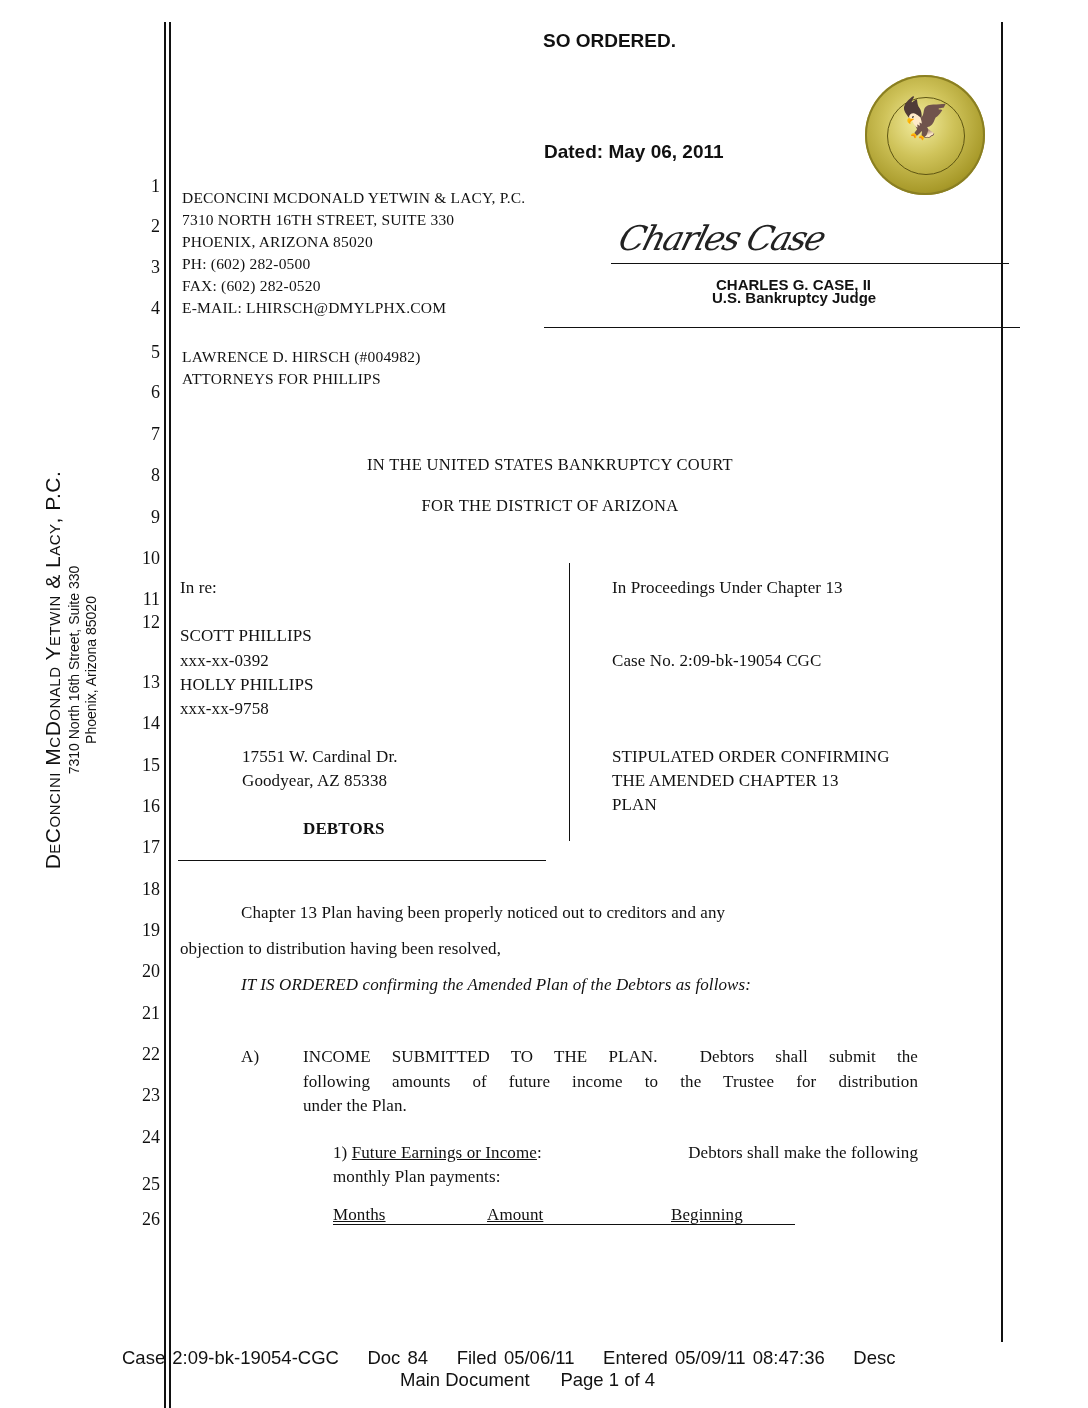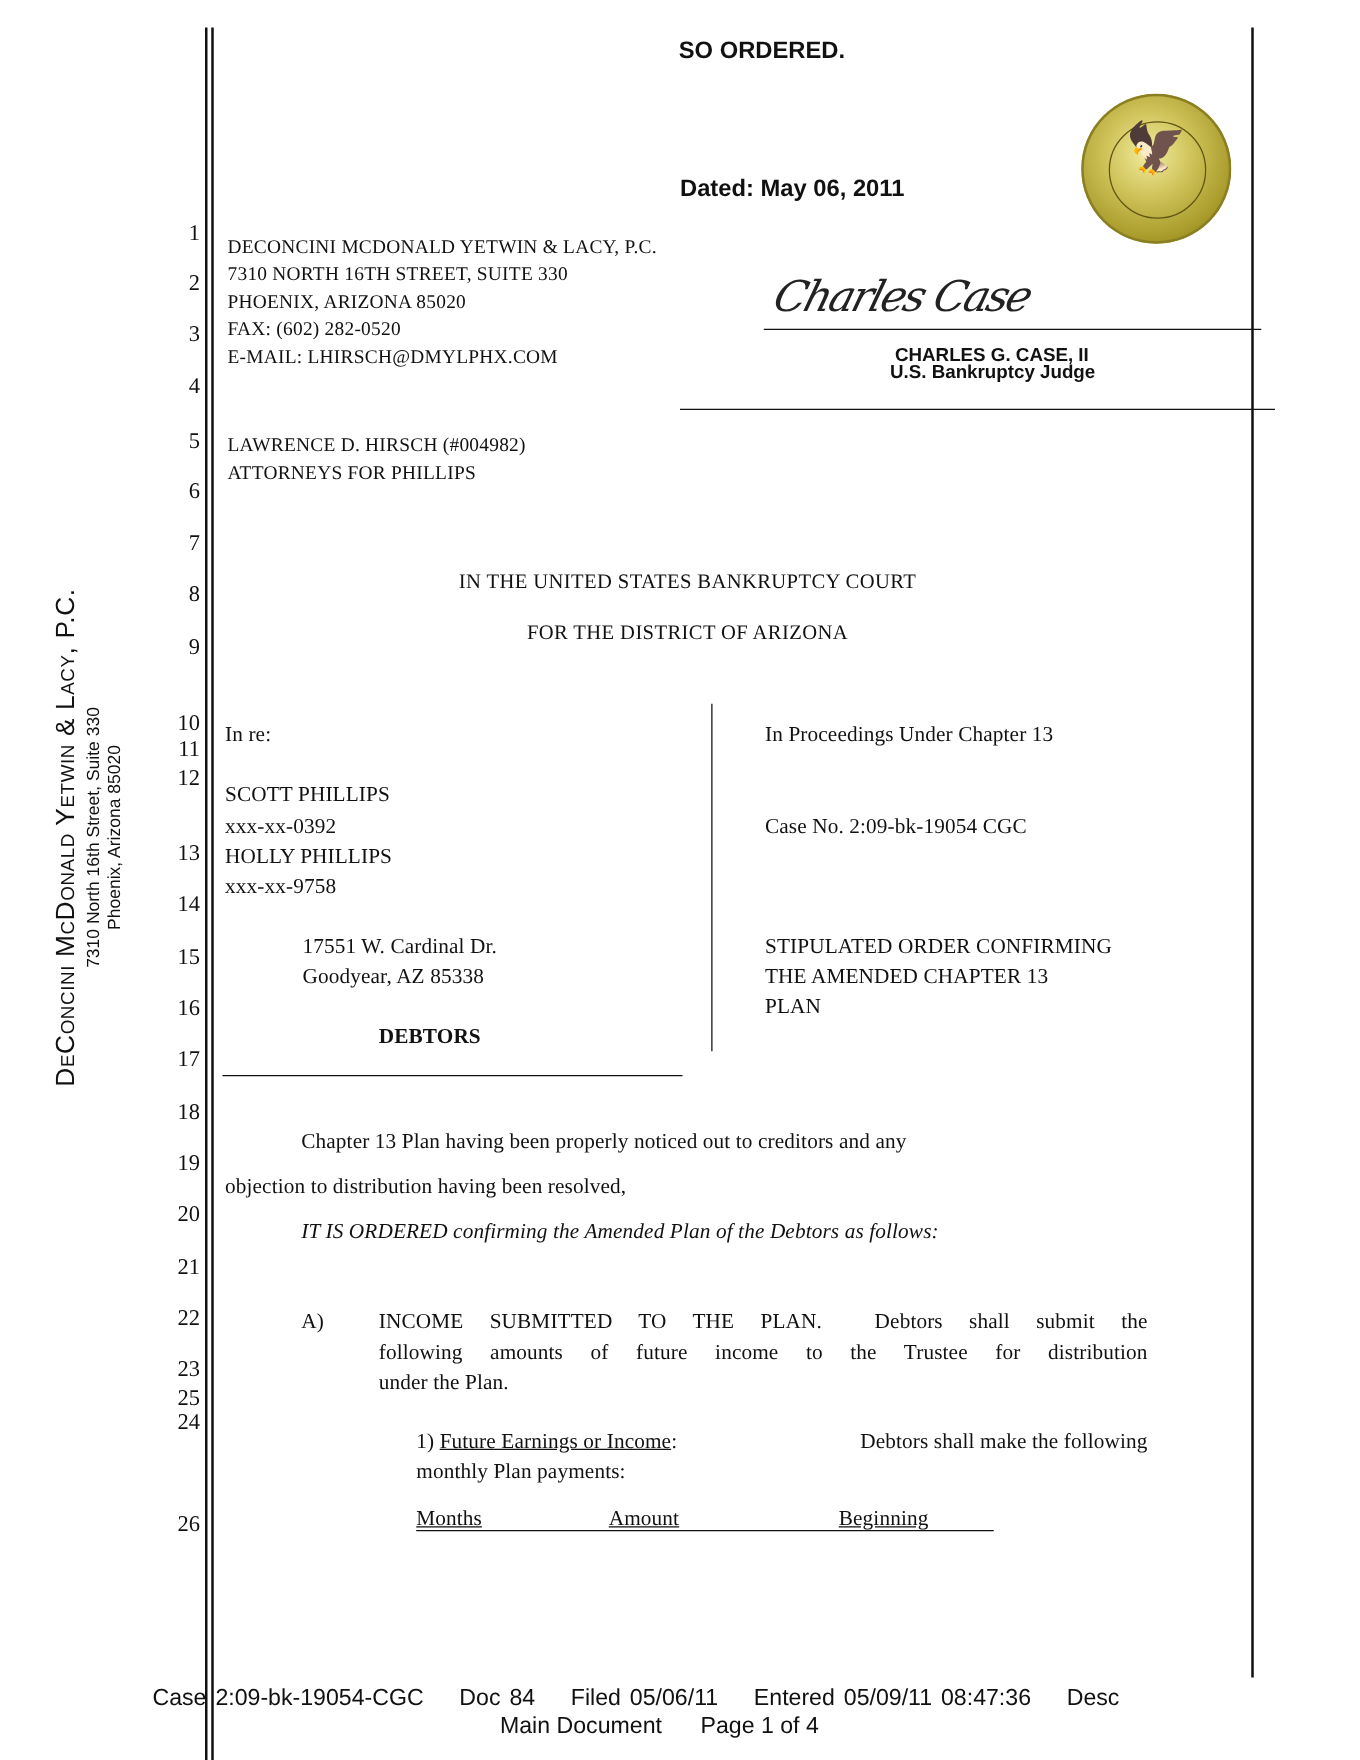--- a/index.html
+++ b/index.html
@@ -59,20 +59,21 @@
 <div class="abs signature">Charles Case</div>
 <div class="hline" style="left:611px; top:263px; width:398px;"></div>
 <div class="abs sans judge-name">CHARLES G. CASE, II</div>
 <div class="abs sans judge-title">U.S. Bankruptcy Judge</div>
 <div class="hline" style="left:544px; top:327px; width:476px;"></div>
 
 <div class="abs atty" style="top:187px;">
   <div>DECONCINI MCDONALD YETWIN &amp; LACY, P.C.</div>
   <div>7310 NORTH 16TH STREET, SUITE 330</div>
   <div>PHOENIX, ARIZONA 85020</div>
+  <div>PH:  (602) 282-0500</div>
   <div>FAX:  (602) 282-0520</div>
   <div>E-MAIL: LHIRSCH@DMYLPHX.COM</div>
 </div>
 <div class="abs atty" style="top:346px;">
   <div>LAWRENCE D. HIRSCH (#004982)</div>
   <div>ATTORNEYS FOR PHILLIPS</div>
 </div>
 
 <div class="side sans">
   <div class="side-firm">DeConcini McDonald Yetwin &amp; Lacy, P.C.</div>
@@ -82,36 +83,36 @@
 
 <div class="lnum" style="top:176px;">1</div>
 <div class="lnum" style="top:216px;">2</div>
 <div class="lnum" style="top:257px;">3</div>
 <div class="lnum" style="top:298px;">4</div>
 <div class="lnum" style="top:342px;">5</div>
 <div class="lnum" style="top:382px;">6</div>
 <div class="lnum" style="top:424px;">7</div>
 <div class="lnum" style="top:465px;">8</div>
 <div class="lnum" style="top:507px;">9</div>
-<div class="lnum" style="top:548px;margin-top:20px;">10</div>
+<div class="lnum" style="top:548px;">10</div>
 <div class="lnum" style="top:589px;">11</div>
 <div class="lnum" style="top:612px;">12</div>
 <div class="lnum" style="top:672px;">13</div>
 <div class="lnum" style="top:713px;">14</div>
 <div class="lnum" style="top:755px;">15</div>
 <div class="lnum" style="top:796px;">16</div>
 <div class="lnum" style="top:837px;">17</div>
 <div class="lnum" style="top:879px;">18</div>
 <div class="lnum" style="top:920px;">19</div>
 <div class="lnum" style="top:961px;">20</div>
 <div class="lnum" style="top:1003px;">21</div>
 <div class="lnum" style="top:1044px;">22</div>
 <div class="lnum" style="top:1085px;">23</div>
 <div class="lnum" style="top:1127px;">24</div>
-<div class="lnum" style="top:1108px;">25</div>
+<div class="lnum" style="top:1174px;">25</div>
 <div class="lnum" style="top:1209px;">26</div>
 
 <div class="abs caption-court" style="top:455px;">IN THE UNITED STATES BANKRUPTCY COURT</div>
 <div class="abs caption-court" style="top:496px;">FOR THE DISTRICT OF ARIZONA</div>
 
 <div class="txt" style="left:180px; top:578px;">In re:</div>
 <div class="txt" style="left:180px; top:626px;">SCOTT PHILLIPS</div>
 <div class="txt" style="left:180px; top:651px;">xxx-xx-0392</div>
 <div class="txt" style="left:180px; top:675px;">HOLLY PHILLIPS</div>
 <div class="txt" style="left:180px; top:699px;">xxx-xx-9758</div>

